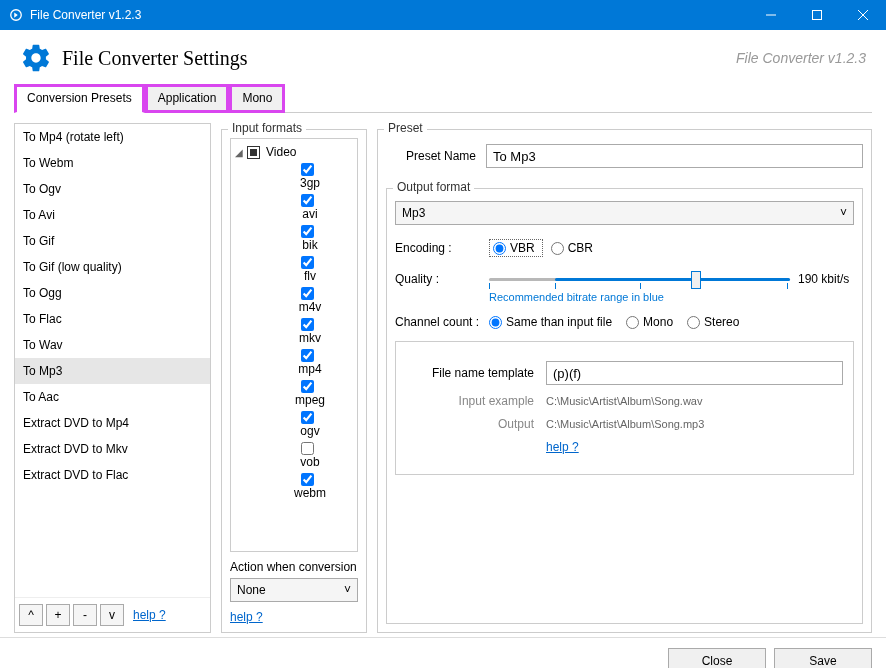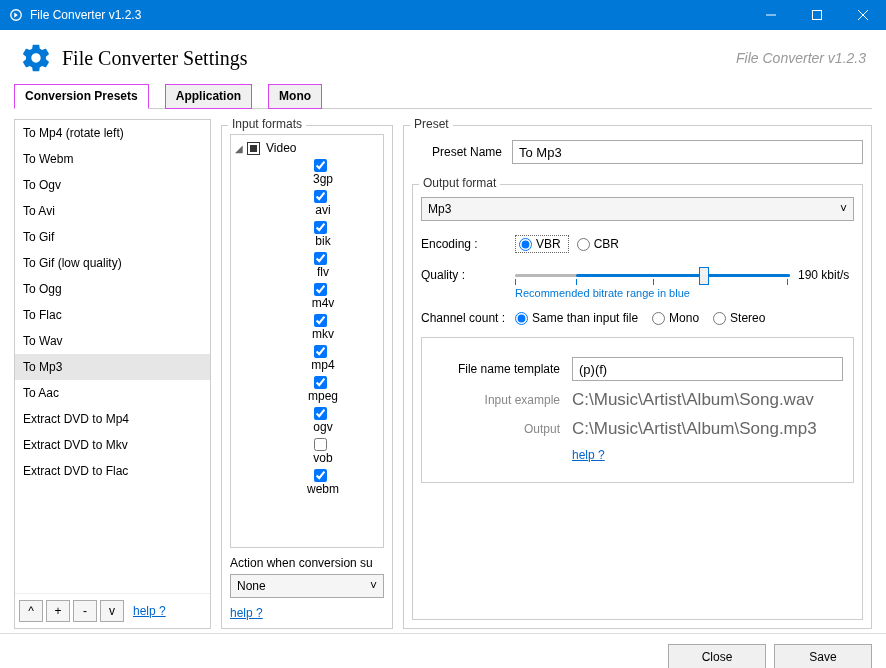--- a/index.html
+++ b/index.html
@@ -9,42 +9,42 @@
 .titlebar .icon { width: 16px; height: 16px; margin-right: 6px; display: inline-flex; align-items: center; justify-content: center; }
 .titlebar .title { font-size: 12px; flex: 1; }
 .titlebar .winbtn { width: 46px; height: 30px; display: flex; align-items: center; justify-content: center; color: #fff; }
 
 .header { display: flex; align-items: center; padding: 12px 20px 10px 20px; }
 .header .gear { width: 32px; height: 32px; margin-right: 10px; }
 .header h1 { font-size: 20px; font-weight: 400; color: #000000; flex: 1; font-family: Liberation Serif, serif; }
 .header .version { color: #999; font-style: italic; font-size: 14px; }
 
 .tabs { display: flex; margin: 0 14px; border-bottom: 1px solid #ccc; position: relative; z-index: 2; }
-.tab { padding: 4px 10px 5px 10px; border: 1px solid #d946ef; background: #f0f0f0; margin-right: 16px; font-size: 12px; margin-bottom: -1px; cursor: pointer; font-weight: bold; }
+.tab { padding: 4px 10px 5px 10px; border: 3px solid #d946ef; background: #f0f0f0; margin-right: 0; font-size: 12px; margin-bottom: -1px; cursor: pointer; }
 .tab.active { background: #fff; border-bottom: 1px solid #fff; }
 
 .content { display: flex; padding: 10px 14px 0 14px; gap: 10px; height: 520px; }
 
 .presets-panel { width: 197px; border: 1px solid #ccc; position: relative; display: flex; flex-direction: column; }
 .presets-list { flex: 1; overflow-y: scroll; }
 .presets-list::-webkit-scrollbar { width: 17px; }
 .presets-list::-webkit-scrollbar-track { background: #f0f0f0; }
 .presets-list::-webkit-scrollbar-thumb { background: #c0c0c0; border: 1px solid #f0f0f0; }
 .preset-item { padding: 6px 8px; font-size: 12px; cursor: pointer; border-bottom: 0; }
 .preset-item.selected { background: #e6e6e6; }
 .preset-controls { display: flex; align-items: center; padding: 6px 4px; gap: 3px; border-top: 1px solid #eee; }
 .sqbtn { width: 24px; height: 22px; border: 1px solid #aaa; background: #f5f5f5; font-size: 12px; cursor: pointer; display: flex; align-items: center; justify-content: center; }
 .helplink { color: #0066cc; font-size: 12px; text-decoration: underline; cursor: pointer; margin-left: 6px; }
 
 .right-area { flex: 1; display: flex; gap: 10px; }
 
 .fieldset { border: 1px solid #ccc; padding: 8px; position: relative; margin-top: 6px; }
 .fieldset > .legend { position: absolute; top: -9px; left: 6px; background: #fff; padding: 0 4px; font-size: 12px; color: #333; }
 
-.input-panel { width: 172px; display: flex; flex-direction: column; }
+.input-panel { width: 146px; display: flex; flex-direction: column; }
 .formats-box { flex: 1; display: flex; flex-direction: column; }
 .formats-list { flex: 1; overflow-y: scroll; border: 1px solid #ccc; padding: 4px 2px; }
 .formats-list::-webkit-scrollbar { width: 17px; }
 .formats-list::-webkit-scrollbar-track { background: #f0f0f0; }
 .formats-list::-webkit-scrollbar-thumb { background: #c0c0c0; border: 1px solid #f0f0f0; }
 .tree-node { display: flex; align-items: center; padding: 2px 2px; font-size: 12px; }
 .tree-arrow { width: 12px; font-size: 10px; color: #666; }
 .tree-check { width: 13px; height: 13px; margin-right: 6px; }
 .tree-halfcheck { width: 13px; height: 13px; border: 1px solid #333; margin-right: 6px; display: inline-flex; align-items: center; justify-content: center; }
 .tree-halfcheck::after { content: ""; width: 7px; height: 7px; background: #333; }
@@ -72,21 +72,21 @@
 .slider-line { position: absolute; top: 9px; left: 0; right: 0; height: 3px; background: #b8b8b8; border-radius: 2px; }
 .slider-blue { position: absolute; top: 9px; left: 22%; right: 0; height: 3px; background: #0078d7; border-radius: 2px; }
 .slider-thumb { position: absolute; top: 2px; left: 67%; width: 10px; height: 18px; background: #f0f0f0; border: 1px solid #0078d7; }
 .slider-tick { position: absolute; top: 14px; width: 1px; height: 6px; background: #0078d7; }
 .slider-val { font-size: 12px; white-space: nowrap; width: 56px; }
 .slider-note { color: #0078d7; font-size: 11px; margin-left: 94px; margin-bottom: 12px; }
 
 .fnbox { border: 1px solid #ccc; padding: 10px 10px 12px 10px; margin-top: 8px; }
 .fnrow { display: flex; align-items: center; margin-bottom: 8px; margin-top: 9px; }
 .fnrow .flbl { width: 140px; text-align: right; padding-right: 12px; font-size: 12px; }
-.fnrow .fval { font-size: 17px; color: #666; }
+.fnrow .fval { font-size: 11px; color: #666; }
 
 .footer { display: flex; justify-content: flex-end; padding: 10px 14px 0 14px; gap: 8px; border-top: 1px solid #ddd; margin-top: 4px; }
 .btn { width: 98px; height: 26px; border: 1px solid #aaa; background: #f0f0f0; font-size: 12px; cursor: pointer; }
 </style>
 </head>
 <body>
 
 <div class="titlebar">
   <span class="icon">
     <svg width="14" height="14" viewBox="0 0 16 16">

